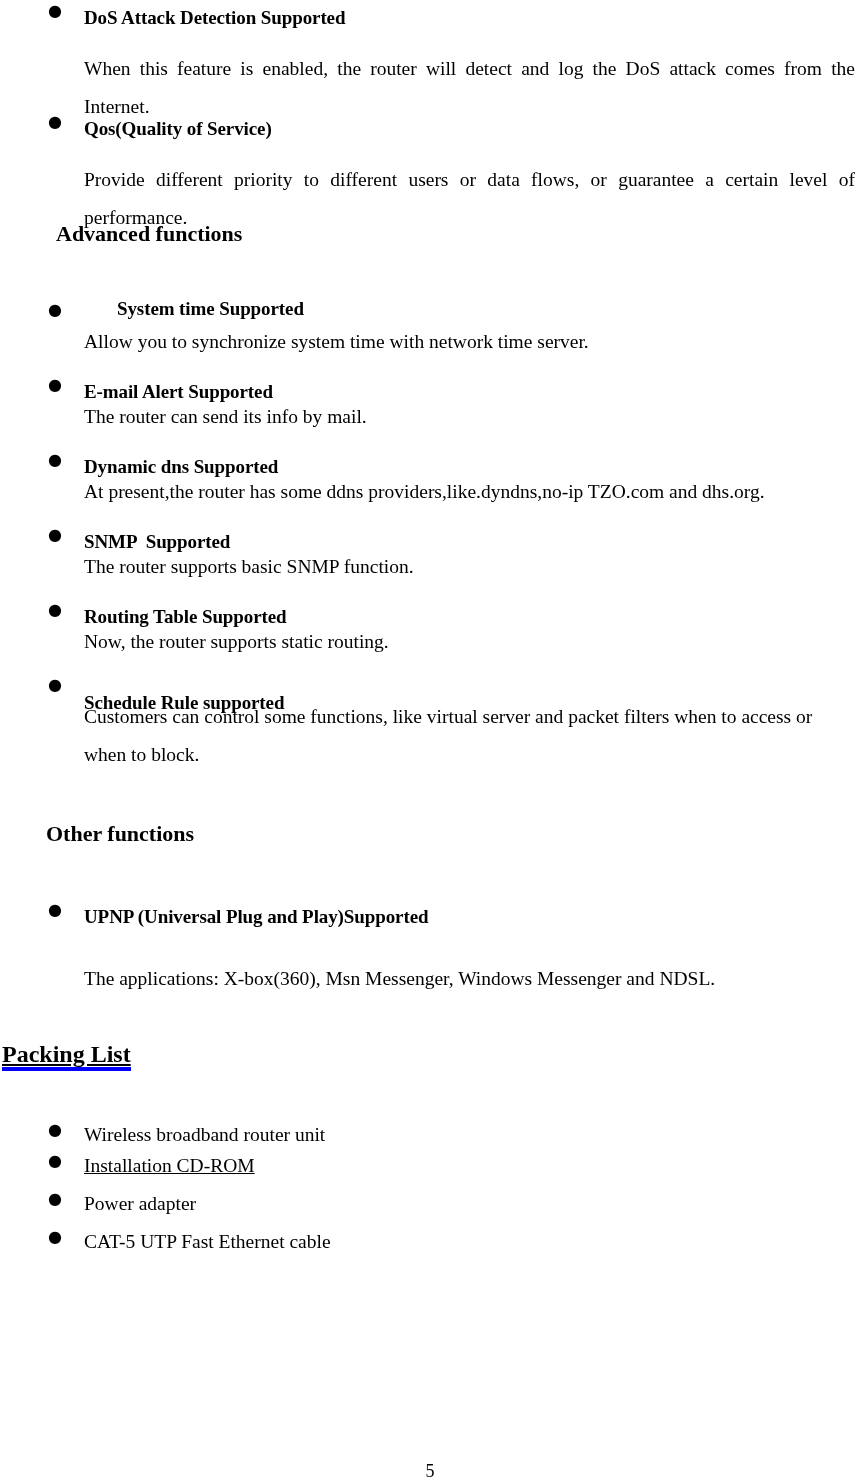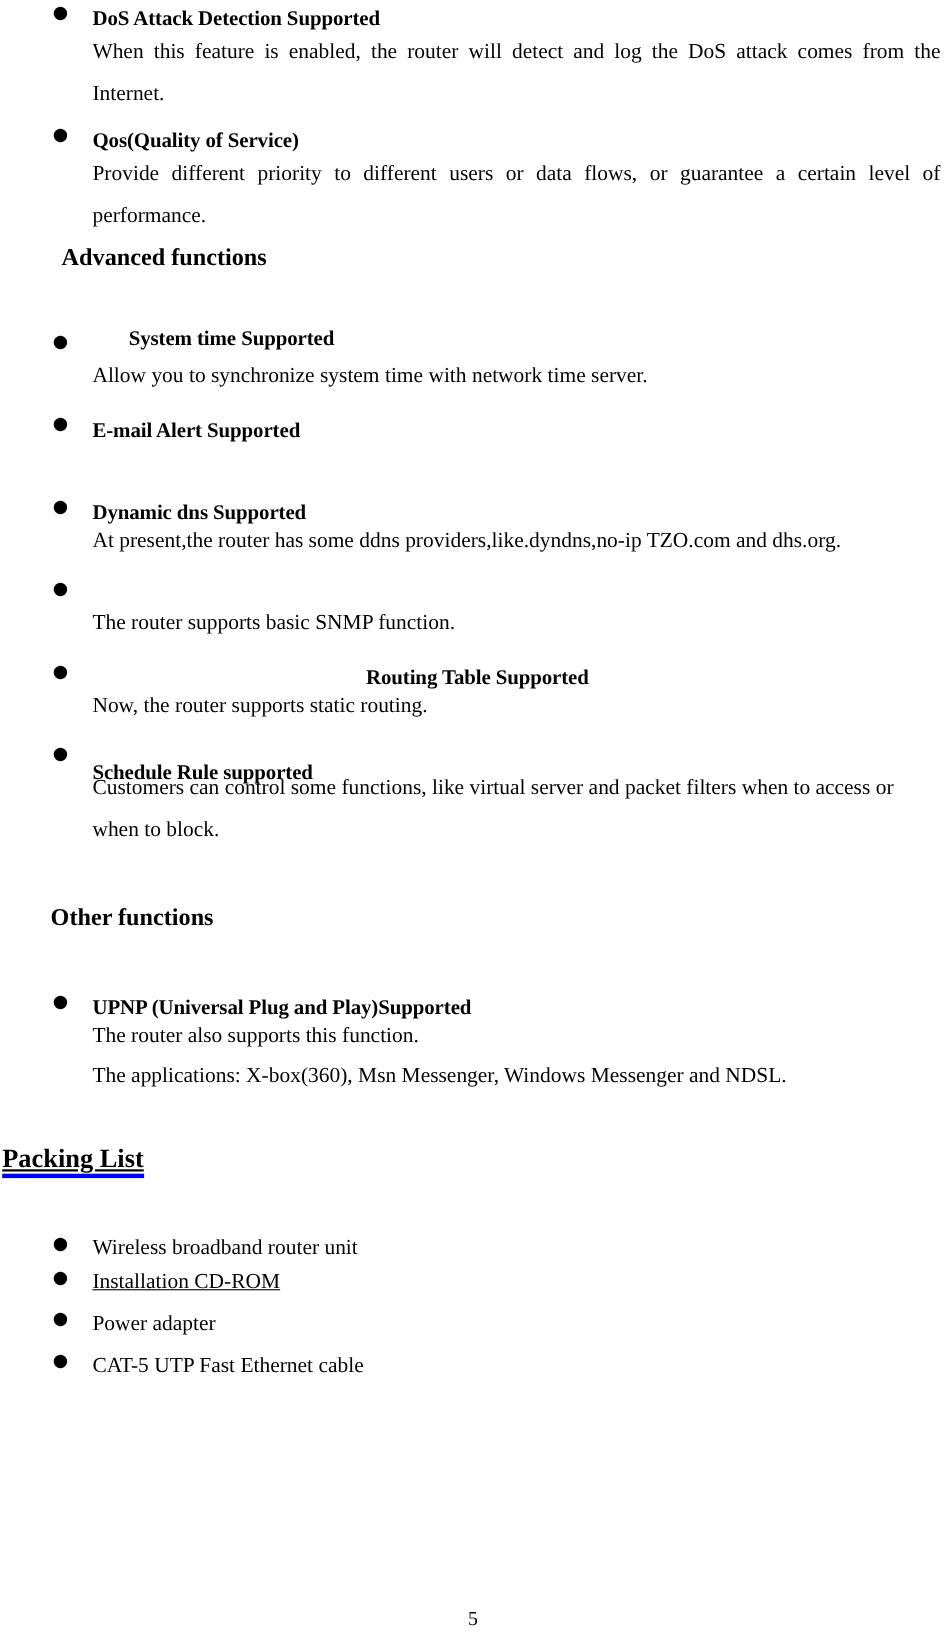--- a/index.html
+++ b/index.html
@@ -46,20 +46,21 @@
   
   .body-txt {
     font-size: 19.5px;
     line-height: 38px;
   }
 
   
   .justify {
     text-align: justify;
     text-align-last: left;
+    margin-top: 21px;
   }
 
   
   .sec-head {
     position: absolute;
     font-weight: bold;
     font-size: 22px;
     line-height: 1;
     white-space: nowrap;
   }
@@ -101,41 +102,42 @@
   <div class="blk body-txt justify" style="left:84px; top:140px; width:771px;">Provide different priority to different users or data flows, or guarantee a certain level of performance.</div>
 
   <div class="sec-head" style="left:56px; top:223px;">Advanced functions</div>
 
   <span class="bullet" style="left:48px; top:302px;">●</span>
   <div class="blk b-head" style="left:84px; top:290px; width:700px;margin-left:33px;">System time Supported</div>
   <div class="blk body-txt" style="left:84px; top:323px; width:771px;">Allow you to synchronize system time with network time server.</div>
 
   <span class="bullet" style="left:48px; top:377px;">●</span>
   <div class="blk b-head" style="left:84px; top:373px; width:700px;">E-mail Alert Supported</div>
+  <div class="blk body-txt" style="left:84px; top:398px; width:771px;">The router can send its info by mail.</div>
 
   <span class="bullet" style="left:48px; top:452px;">●</span>
   <div class="blk b-head" style="left:84px; top:448px; width:700px;">Dynamic dns Supported</div>
   <div class="blk body-txt" style="left:84px; top:473px; width:780px;">At present,the router has some ddns providers,like.dyndns,no-ip TZO.com and dhs.org.</div>
 
   <span class="bullet" style="left:48px; top:527px;">●</span>
+  <div class="blk b-head" style="left:84px; top:523px; width:700px;">SNMP  Supported</div>
   <div class="blk body-txt" style="left:84px; top:548px; width:771px;">The router supports basic SNMP function.</div>
 
   <span class="bullet" style="left:48px; top:602px;">●</span>
-  <div class="blk b-head" style="left:84px; top:598px; width:700px;text-align:center;">Routing Table Supported</div>
+  <div class="blk b-head" style="left:84px; top:598px; width:700px;">Routing Table Supported</div>
   <div class="blk body-txt" style="left:84px; top:623px; width:771px;">Now, the router supports static routing.</div>
 
   <span class="bullet" style="left:48px; top:677px;">●</span>
   <div class="blk b-head" style="left:84px; top:673px; width:700px;margin-top:11px;">Schedule Rule supported</div>
   <div class="blk body-txt" style="left:84px; top:698px; width:775px;">Customers can control some functions, like virtual server and packet filters when to access or when to block.</div>
 
   <div class="sec-head" style="left:46px; top:823px;">Other functions</div>
 
   <span class="bullet" style="left:48px; top:902px;">●</span>
   <div class="blk b-head" style="left:84px; top:898px; width:700px;">UPNP (Universal Plug and Play)Supported</div>
-  <div class="blk body-txt" style="left:84px; top:923px; width:771px;">The router also supports this function.</div>
   <div class="blk body-txt" style="left:84px; top:960px; width:775px;">The applications: X-box(360), Msn Messenger, Windows Messenger and NDSL.</div>
 
   <div class="sec-head-ul" style="left:2px; top:1042px;text-decoration:underline;">
     <span>Packing List</span>
     <span class="ul-line" style="width: 129px;"></span>
   </div>
 
   <span class="bullet" style="left:48px; top:1122px;">●</span>
   <div class="blk body-txt" style="left:84px; top:1116px; width:700px;">Wireless broadband router unit</div>
 

